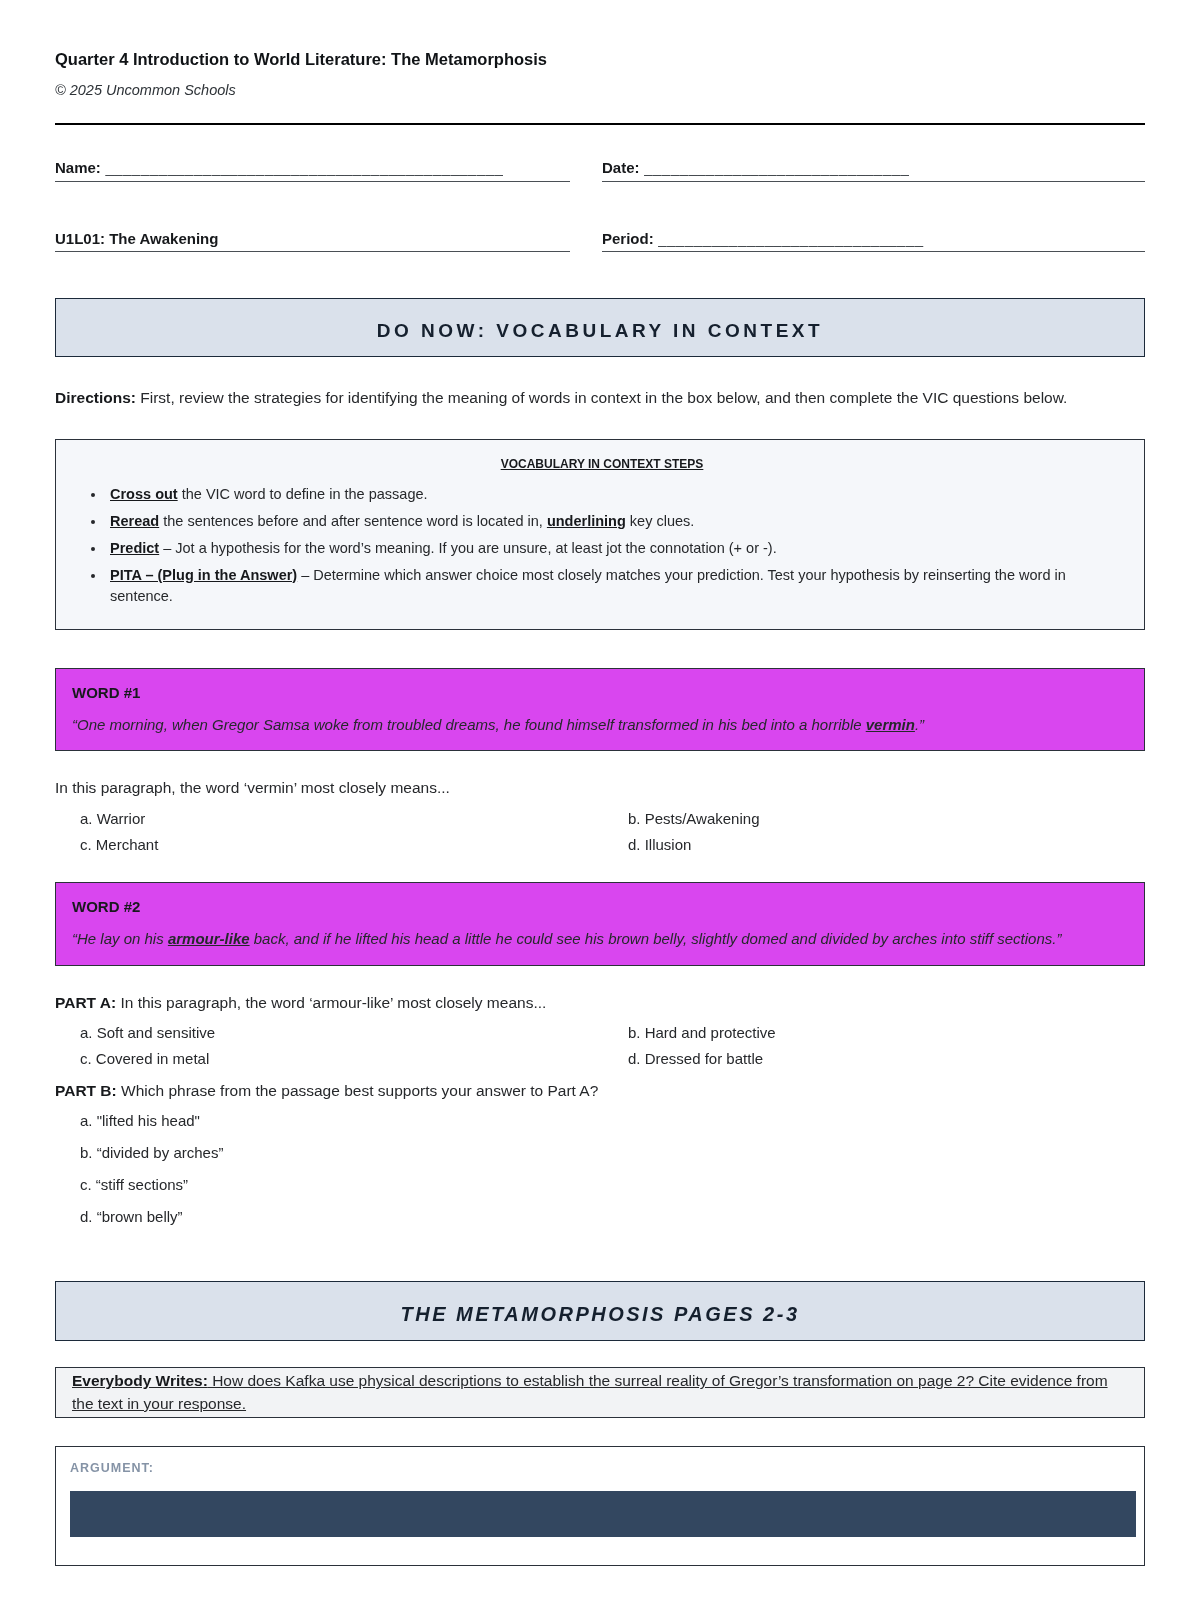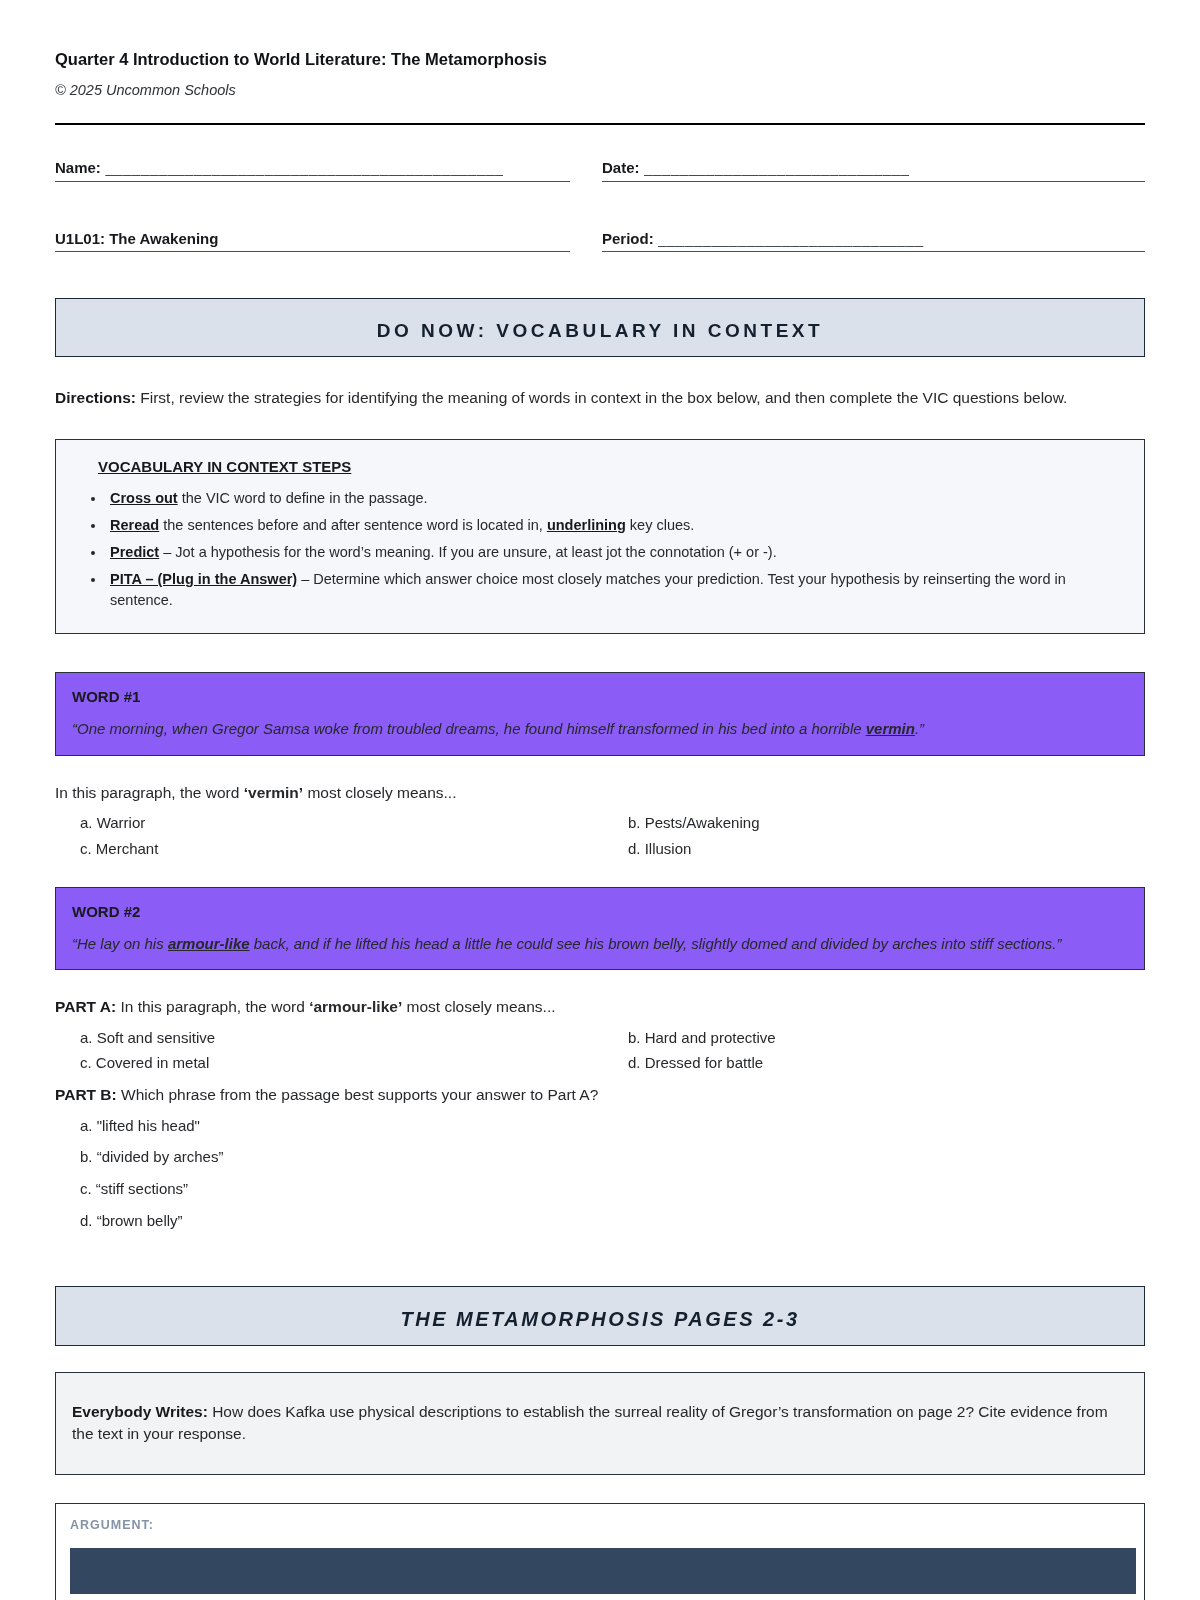--- a/index.html
+++ b/index.html
@@ -28,44 +28,44 @@
     font-size:19px; letter-spacing:3.5px; color:#15202e;
   }
   .banner.italic { font-style:italic; letter-spacing:2.5px; font-size:20px; }
 
   
   .directions { margin-top:30px; font-size:15.5px; color:#26282b; max-width:1090px; }
   .directions .lbl { font-weight:700; color:#17191c; }
 
   
   .vic-box { margin-top:30px; border:1.5px solid #2b313a; background:#f5f7fa; padding:16px 22px 22px 22px; }
-  .vic-title { font-weight:700; text-decoration:underline; font-size:15px; color:#17191c; margin-left:20px; }
+  .vic-title { font-weight:700; text-decoration:underline; font-size:12px; color:#17191c; margin-left:4px;text-align:center; }
   .vic-list { margin-top:10px; list-style:disc; padding-left:28px; font-size:14.5px; color:#26282b; }
   .vic-list li { margin-top:6px; padding-left:4px; }
   .kw { font-weight:700; text-decoration:underline; color:#17191c; }
 
   
-  .word-box { margin-top:38px; border:1.5px solid #2b313a; background:#8b5cf6; padding:13px 16px 15px 16px; }
+  .word-box { margin-top:38px; border:1.5px solid #2b313a; background:#d946ef; padding:13px 16px 15px 16px; }
   .word-box.second { margin-top:27px; }
   .word-heading { font-weight:700; font-size:15px; color:#17191c; }
   .quote { margin-top:10px; font-style:italic; font-size:15px; color:#26282b; }
   .vic-word { font-weight:700; text-decoration:underline; }
 
   
   .question { margin-top:26px; font-size:15.5px; }
   .question .lbl { font-weight:700; color:#17191c; }
-  .question b { font-weight:700; }
+  .question b { font-weight:400; }
   .options-grid { margin-top:8px; margin-left:25px; display:grid; grid-template-columns:548px auto; row-gap:4px; font-size:15px; }
   .options-stack { margin-top:8px; margin-left:25px; font-size:15px; }
   .options-stack div { margin-bottom:10px; }
   .partb { margin-top:10px; }
 
   
   .banner.second-section { margin-top:54px; }
-  .ew-box { margin-top:26px; border:1.5px solid #2b313a; background:#f2f3f5; padding:28px 16px; font-size:15.5px; }
+  .ew-box { margin-top:26px; border:1.5px solid #2b313a; background:#f2f3f5; padding:2px 16px; font-size:15.5px;text-decoration:underline; }
   .ew-box .lbl { font-weight:700; color:#17191c; }
 
   .argument-box { margin-top:28px; border:1.5px solid #2b313a; padding:12px 8px 0 14px; height:120px; }
   .argument-label { font-weight:700; font-size:12.5px; letter-spacing:1px; color:#8593a6; }
   .argument-dark-bar { margin-top:14px; height:46px; background:#334760; width:100%; }
 </style>
 </head>
 <body>
 
 <div class="page">

